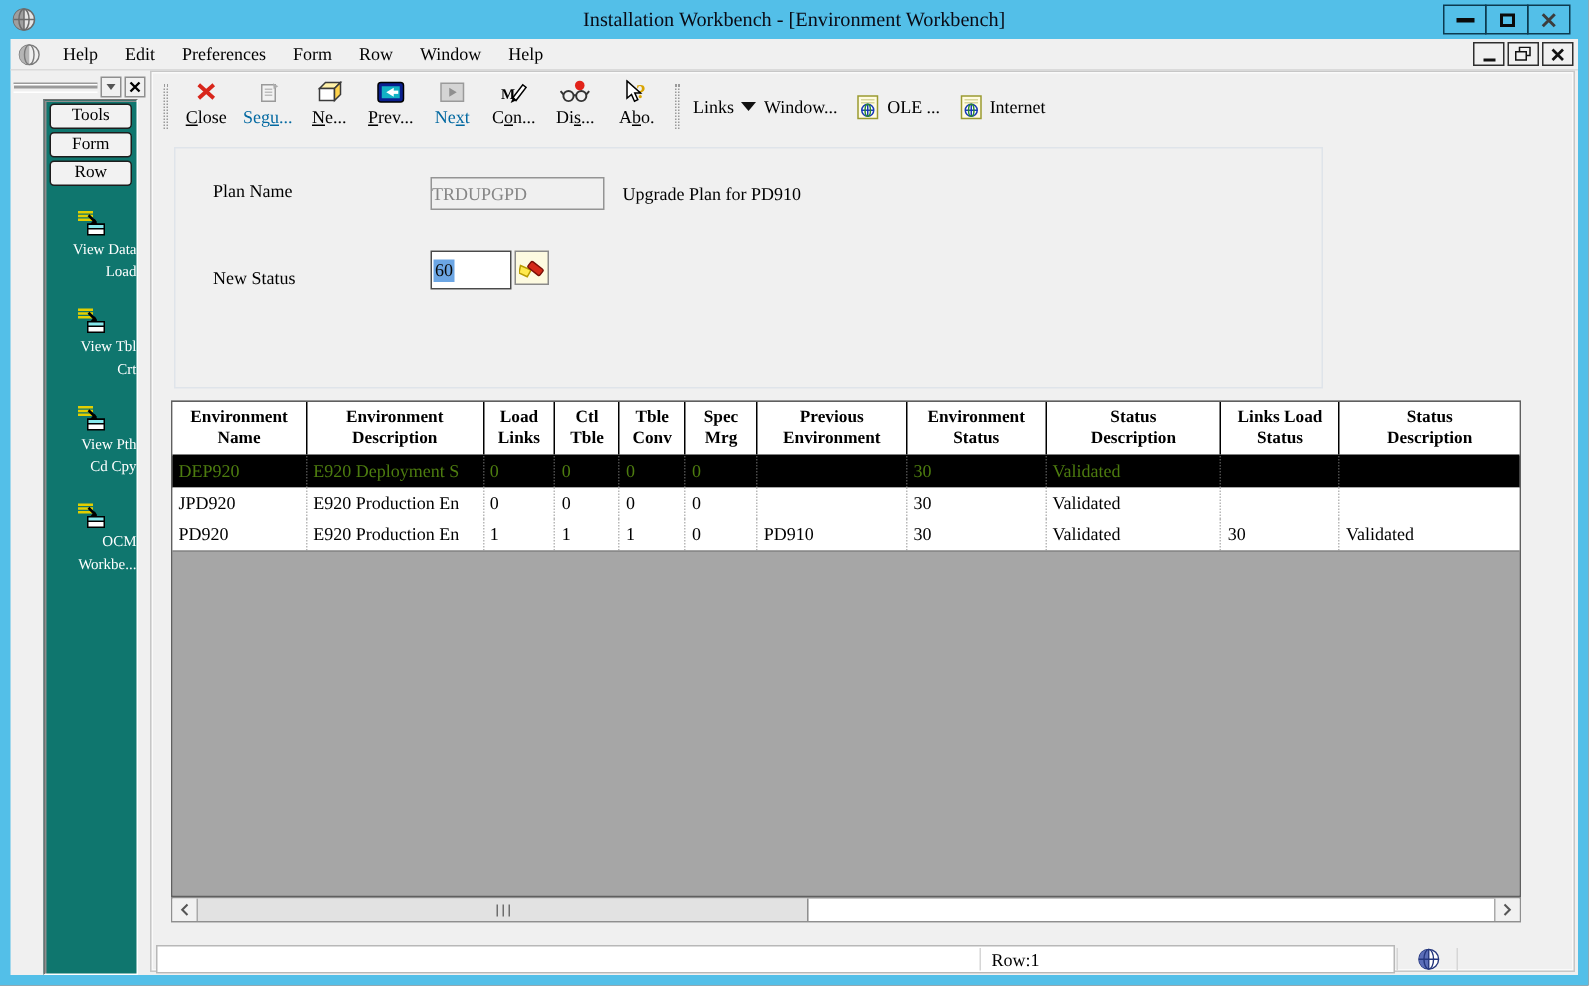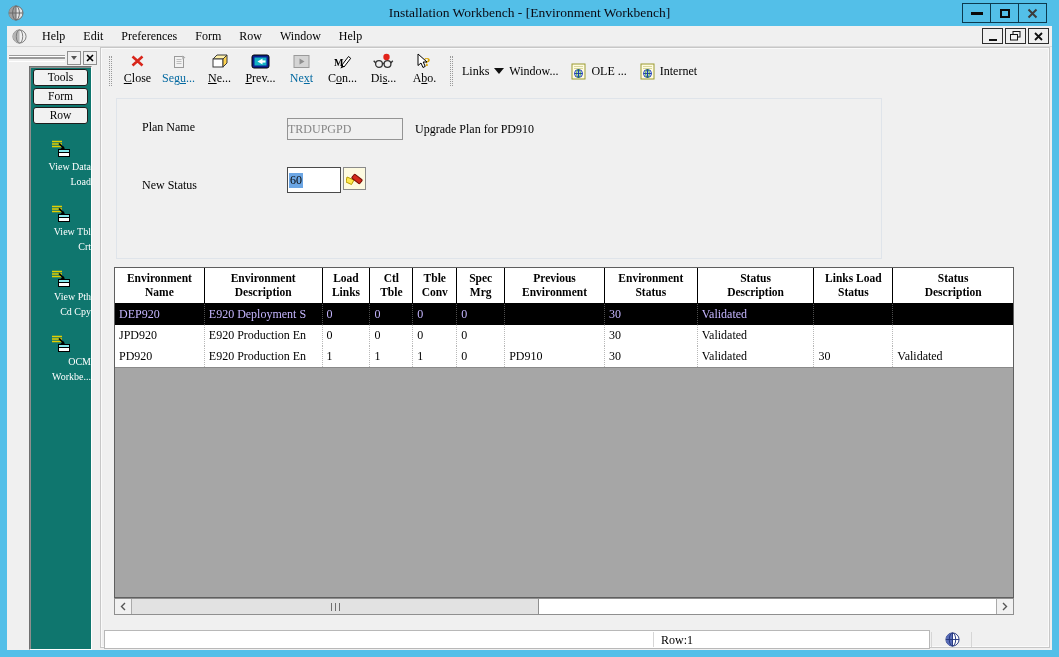--- a/index.html
+++ b/index.html
@@ -78,21 +78,21 @@
   .grid{position:absolute;left:13px;top:219px;width:900px;height:331px;border:1px solid #5f5f5f;
         display:flex;flex-direction:column;background:#a6a6a6;}
   .ghead{display:flex;height:36px;background:#fff;border-bottom:1px solid #000;}
   .gh{border-right:1px solid #000;font-weight:bold;font-size:11.5px;line-height:13.5px;
       text-align:center;display:flex;flex-direction:column;justify-content:center;}
   .gh:last-child{border-right:none;}
   .grow{display:flex;height:21px;background:#fff;}
   .gc{border-right:1px dotted #b8b8b8;font-size:12px;line-height:20px;padding:0 4px;
       white-space:nowrap;overflow:hidden;}
   .gc:last-child{border-right:none;}
-  .grow.selected{background:#000;color:#c4b5fd;}
+  .grow.selected{background:#000;color:#4d7c0f;}
   .grow.selected .gc{border-right-color:#4d4d4d;}
   .gfill{flex:1;background:#a6a6a6;border-top:1px solid #8a8a8a;}
   .c0{width:90px}.c1{width:118px}.c2{width:48px}.c3{width:43px}.c4{width:44px}.c5{width:48px}
   .c6{width:100px}.c7{width:93px}.c8{width:117px}.c9{width:79px}.c10{width:120px}
 
   
   .hscroll{position:absolute;left:13px;top:550px;width:900px;height:17px;background:#fff;
            border:1px solid #8f8f8f;}
   .hs-btn{position:absolute;top:0;width:17px;height:15px;background:#f1f1f1;
           display:flex;align-items:center;justify-content:center;}

